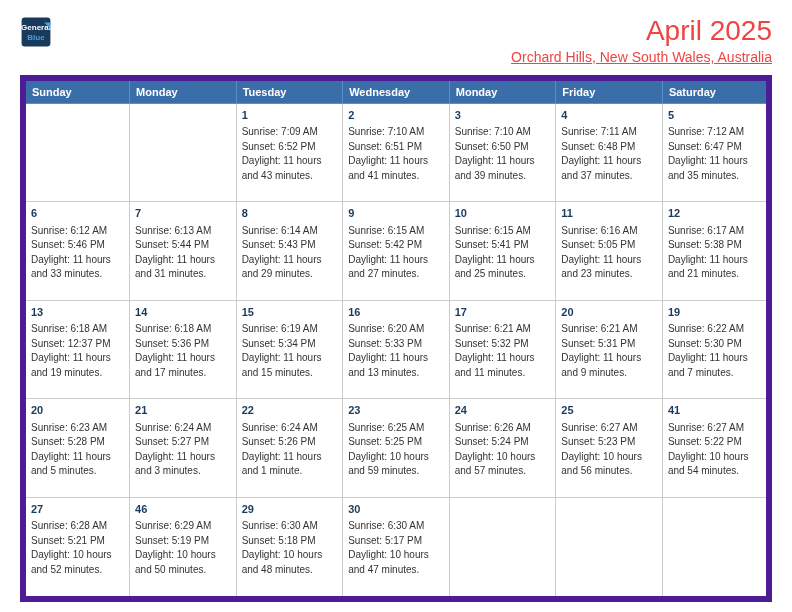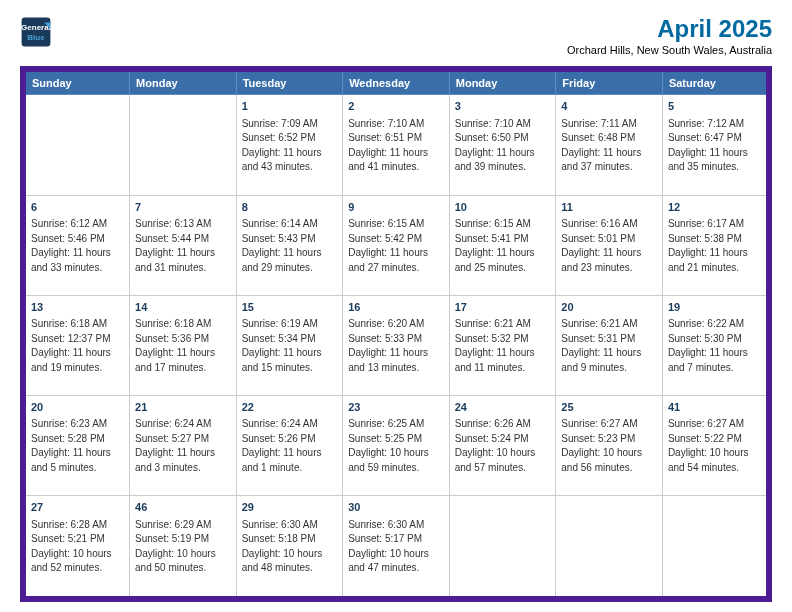--- a/index.html
+++ b/index.html
@@ -30,29 +30,30 @@
       gap: 4px;
     }
     .logo-icon {
       width: 32px;
       height: 32px;
     }
     .title-block {
       text-align: right;
     }
     .month-title {
-      font-size: 24px;
-      font-weight: bold;
-      color: #0369a1;
+      font-size: 28px;
+      font-weight: normal;
+      color: #ef4444;
       line-height: 1.1;
     }
     .location {
-      font-size: 11px;
-      color: #000000;
+      font-size: 14px;
+      color: #ef4444;
       margin-top: 2px;
+      text-decoration: underline;
     }
     .calendar {
       flex: 1;
       border: 6px solid #4c1d95;
       border-collapse: collapse;
       width: 100%;
       table-layout: fixed;
       font-size: 9.5px;
     }
     .calendar th {
@@ -183,21 +184,21 @@
           </td>
           <td>
             <div class="day-num">10</div>
             <div class="cell-text">Sunrise: 6:15 AM
 Sunset: 5:41 PM
 Daylight: 11 hours and 25 minutes.</div>
           </td>
           <td>
             <div class="day-num">11</div>
             <div class="cell-text">Sunrise: 6:16 AM
-Sunset: 5:01 PM
+Sunset: 5:05 PM
 Daylight: 11 hours and 23 minutes.</div>
           </td>
           <td>
             <div class="day-num">12</div>
             <div class="cell-text">Sunrise: 6:17 AM
 Sunset: 5:38 PM
 Daylight: 11 hours and 21 minutes.</div>
           </td>
         </tr>
         <tr>

